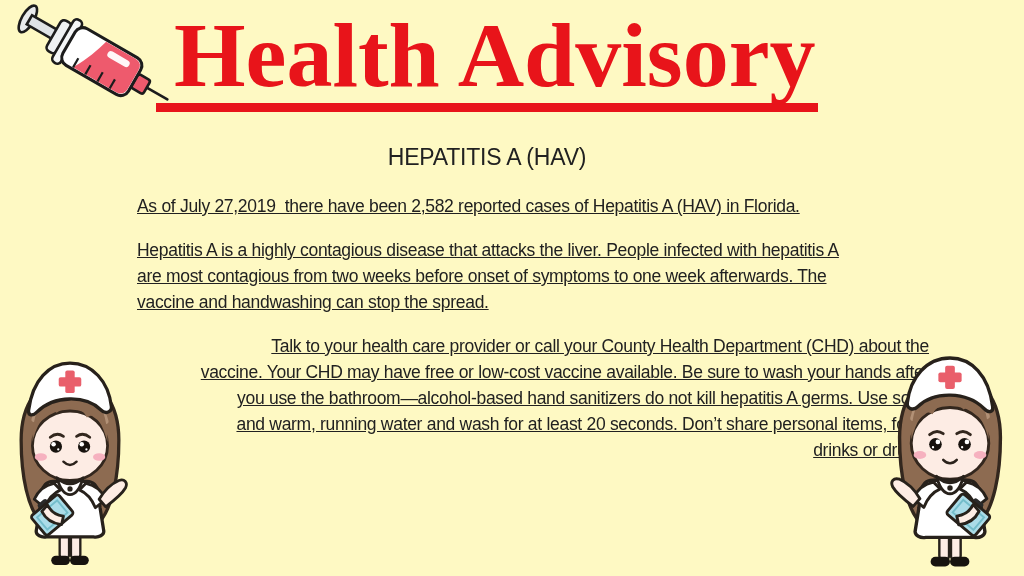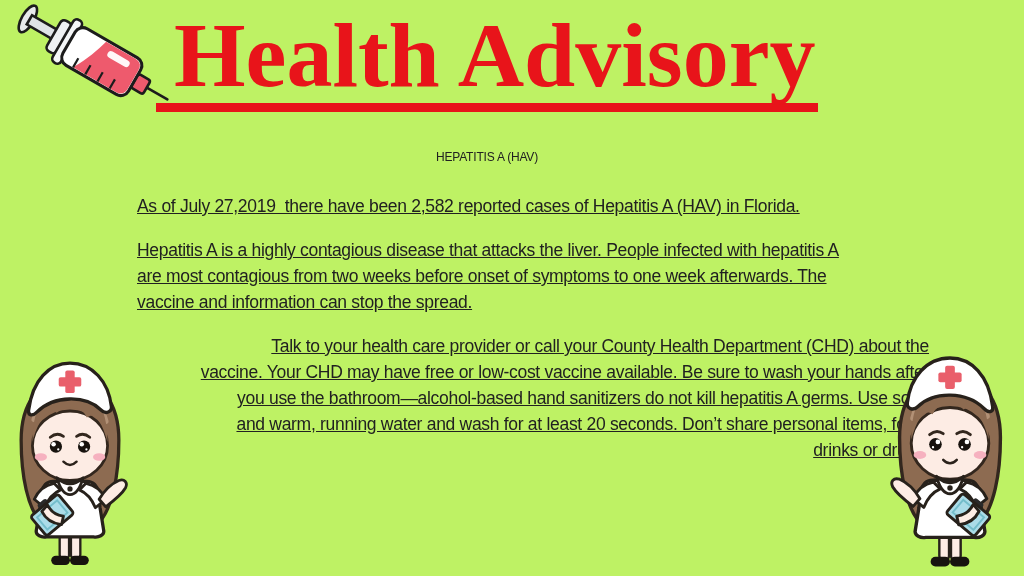--- a/index.html
+++ b/index.html
@@ -1,20 +1,20 @@
 <!DOCTYPE html>
 <html><head>
 <meta charset="utf-8">
 <style>
   html, body { margin: 0; padding: 0; background: #ffffff; }
   .page {
     position: relative;
     width: 1024px;
     height: 576px;
-    background: #bef264;
+    background: #fef9c3;
     overflow: hidden;
     font-family: "Liberation Sans", sans-serif;
     color: #212121;
   }
 
   
   .syringe {
     position: absolute;
     left: 4px;
     top: 0px;
@@ -42,21 +42,21 @@
     z-index: 1;
   }
 
   
   .section-heading {
     position: absolute;
     left: 137px;
     top: 146px;
     width: 700px;
     text-align: center;
-    font-size: 12px;
+    font-size: 23px;
     line-height: 22px;
     letter-spacing: -0.2px;
   }
   .body-text {
     position: absolute;
     left: 137px;
     top: 193px;
     width: 792px;
   }
   .body-text p {
@@ -159,21 +159,21 @@
 
   <div class="page-title">Health Advisory</div>
   <div class="title-underline"></div>
 
   <div class="section-heading">HEPATITIS A (HAV)</div>
 
   <div class="body-text">
     <p>As of July 27,2019&nbsp; there have been 2,582 reported cases of Hepatitis A (HAV) in Florida.</p>
     <p>Hepatitis A is a highly contagious disease that attacks the liver. People infected with hepatitis A
 are most contagious from two weeks before onset of symptoms to one week afterwards. The
-vaccine and information can stop the spread.</p>
+vaccine and handwashing can stop the spread.</p>
     <p class="gap-lg">Talk to your health care provider or call your County Health Department (CHD) about the
 vaccine. Your CHD may have free or low-cost vaccine available. Be sure to wash your hands after
 you use the bathroom—alcohol-based hand sanitizers do not kill hepatitis A germs. Use soap
 and warm, running water and wash for at least 20 seconds. Don’t share personal items, food,
 drinks or drugs.</p>
   </div>
 
   <svg class="nurse nurse-left" viewBox="0 0 132 236">
     <use href="#nurse"></use>
   </svg>

